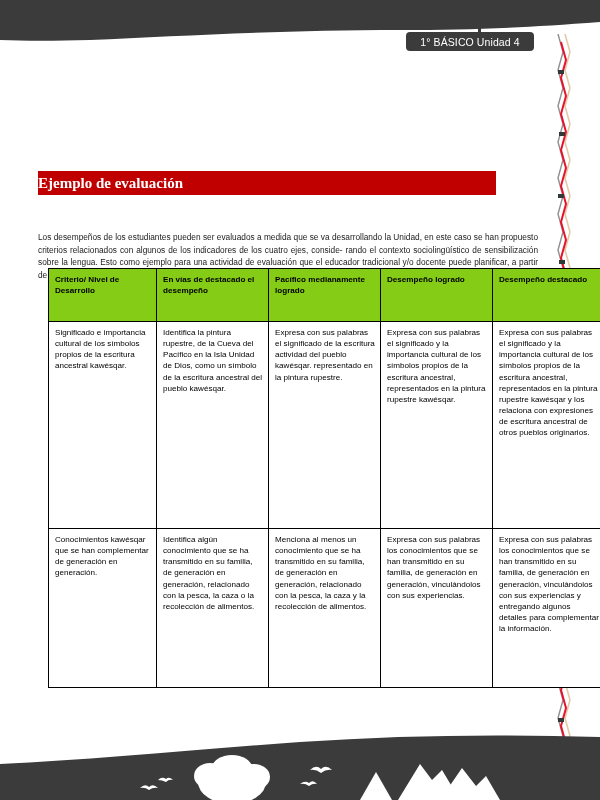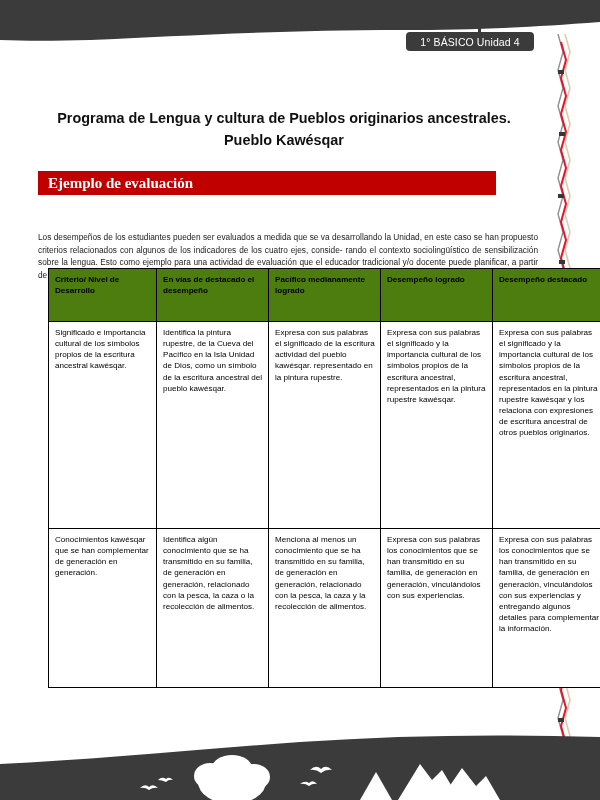--- a/index.html
+++ b/index.html
@@ -86,21 +86,21 @@
   .red-banner {
     position: absolute;
     top: 171px;
     left: 38px;
     width: 458px;
     height: 24px;
     background: #c00000;
     display: flex;
     align-items: center;
     box-sizing: border-box;
-    padding-left: 10px;
+    padding-left: 0;
   }
   .red-banner .banner-text {
     color: #ffffff;
     font-family: "Liberation Serif", serif;
     font-weight: bold;
     font-size: 15px;
   }
 
   
   .intro {
@@ -128,21 +128,21 @@
     border: 1px solid #000000;
     vertical-align: top;
     padding: 5px 5px 5px 6px;
     font-size: 8.1px;
     line-height: 1.38;
     color: #000000;
     text-align: left;
     font-weight: normal;
   }
   .rubric thead th {
-    background: #4d7c0f;
+    background: #84cc16;
     font-weight: bold;
     height: 42px;
     vertical-align: top;
   }
   .rubric tbody td {
     background: #ffffff;
     margin-top: 29px;
   }
   .col1 { width: 96px; }
   .col2 { width: 100px; }
@@ -192,24 +192,20 @@
         <rect x="10" y="356" width="6" height="4"></rect>
         <rect x="9" y="420" width="6" height="4"></rect>
         <rect x="10" y="486" width="6" height="4"></rect>
         <rect x="9" y="552" width="6" height="4"></rect>
         <rect x="10" y="618" width="6" height="4"></rect>
         <rect x="9" y="684" width="6" height="4"></rect>
       </g>
     </svg>
   </div>
 
-  <div class="doc-title">
-    <span>Programa de Lengua y cultura de Pueblos originarios ancestrales.</span>
-    <span class="ln2">Pueblo Kawésqar</span>
-  </div>
 
   <div class="red-banner">
     <span class="banner-text">Ejemplo de evaluación</span>
   </div>
 
   <p class="intro">Los desempeños de los estudiantes pueden ser evaluados a medida que se va desarrollando la Unidad, en este caso se han propuesto criterios relacionados con algunos de los indicadores de los cuatro ejes, conside- rando el contexto sociolingüístico de sensibilización sobre la lengua. Esto como ejemplo para una actividad de evaluación que el educador tradicional y/o docente puede planificar, a partir de una rúbrica como la siguiente:</p>
 
   <table class="rubric">
     <thead>
       <tr>

